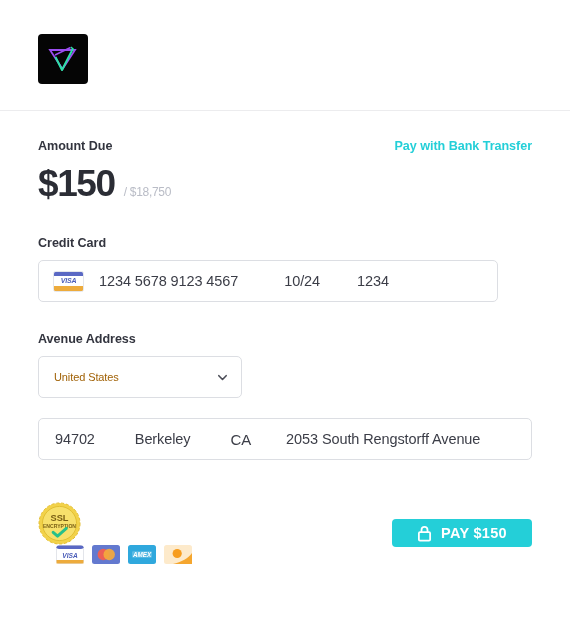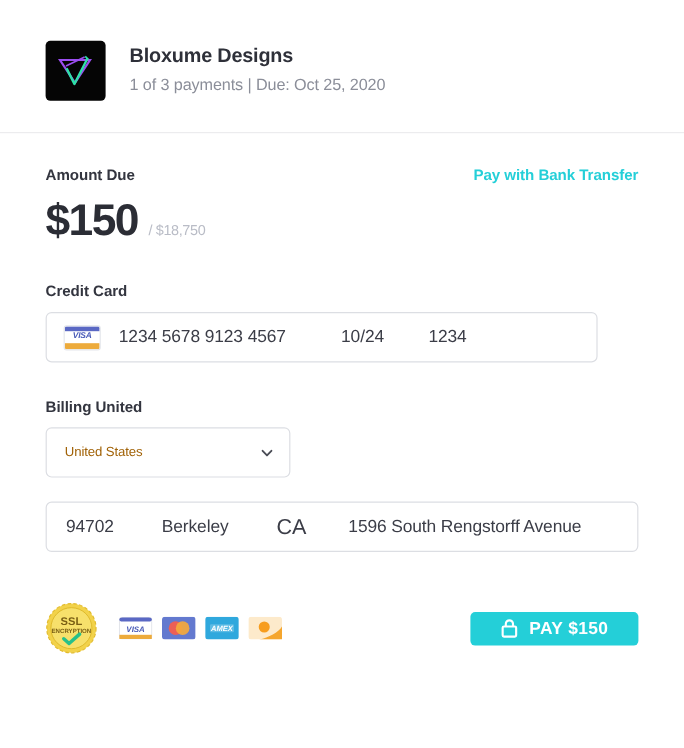--- a/index.html
+++ b/index.html
@@ -187,32 +187,33 @@
   }
 
   
   .addr-box {
     margin-top: 20px;
     width: 494px;
     padding: 0 16px;
   }
   .addr-zip   { font-size: 14.5px; color: #3b3d47; letter-spacing:-0.1px; }
   .addr-city  { font-size: 14.5px; color: #3b3d47; margin-left: 40px; letter-spacing:-0.1px; }
-  .addr-state { font-size: 18px; color: #3b3d47; margin-left: 40px; letter-spacing:-0.1px; }
+  .addr-state { font-size: 15px; color: #3b3d47; margin-left: 40px; letter-spacing:-0.1px; }
   .addr-street{ font-size: 14.5px; color: #3b3d47; margin-left: 35px; letter-spacing:-0.1px; }
 
   
   .footer {
     margin-top: 42px;
     display: flex;
     align-items: center;
     justify-content: space-between;
   }
   .trust-group {
     display: flex;
+    flex-direction: column;
   }
   .ssl-seal {
     width: 43px; height: 43px;
     flex: 0 0 43px;
   }
   .card-brands {
     display: flex;
     align-items: center;
     margin-left: 18px;
   }
@@ -242,24 +243,20 @@
 <div class="page">
 
   <div class="header">
     <div class="merchant-logo">
       <svg width="34" height="30" viewBox="0 0 34 30" fill="none">
         <path d="M4 6 L29 6 L16.5 25 Z" stroke="#9b4df0" stroke-width="1.8" fill="none"></path>
         <path d="M9 11 L24.5 3.5" stroke="#9b4df0" stroke-width="1.4"></path>
         <path d="M9.5 13 L16 26 L27 4.5" stroke="#2ee0a8" stroke-width="2" fill="none" stroke-linejoin="round"></path>
         <path d="M25 3 L27.5 5.5" stroke="#2ee0a8" stroke-width="1.4"></path>
       </svg>
-    </div>
-    <div class="merchant-info">
-      <div class="merchant-name">Bloxume Designs</div>
-      <div class="merchant-sub">1 of 3 payments | Due: Oct 25, 2020</div>
     </div>
   </div>
 
   <div class="body">
 
     <div class="row-between">
       <div class="section-label">Amount Due</div>
       <a class="bank-link">Pay with Bank Transfer</a>
     </div>
 
@@ -276,34 +273,34 @@
         <span class="top-band"></span>
         <span class="vtext">VISA</span>
         <span class="bot-band"></span>
       </span>
       <span class="cc-number" placeholder="Card number">1234 5678 9123 4567</span>
       <span class="cc-exp" placeholder="MM/YY">10/24</span>
       <span class="cc-cvc" placeholder="CVC">1234</span>
     </div>
 
     <div class="billing-label-wrap">
-      <div class="field-label">Billing United</div>
+      <div class="field-label">Avenue Address</div>
     </div>
     <div class="input-box country-box">
       <span class="country-value">United States</span>
       <svg class="chevron" viewBox="0 0 12 12" fill="none">
         <path d="M2 4 L6 8.2 L10 4" stroke="#4a4c56" stroke-width="1.7" stroke-linecap="round" stroke-linejoin="round"></path>
       </svg>
     </div>
 
     <div class="input-box addr-box">
       <span class="addr-zip" placeholder="ZIP">94702</span>
       <span class="addr-city" placeholder="City">Berkeley</span>
       <span class="addr-state" placeholder="State">CA</span>
-      <span class="addr-street" placeholder="Street address">1596 South Rengstorff Avenue</span>
+      <span class="addr-street" placeholder="Street address">2053 South Rengstorff Avenue</span>
     </div>
 
     <div class="footer">
 
       <div class="trust-group">
 
         <svg class="ssl-seal" viewBox="0 0 44 44">
           <g>
             <circle cx="22" cy="22" r="21" fill="#f2d24a"></circle>
             <circle cx="22" cy="22" r="21" fill="none" stroke="#e2bb2c" stroke-width="1" stroke-dasharray="3 2"></circle>

